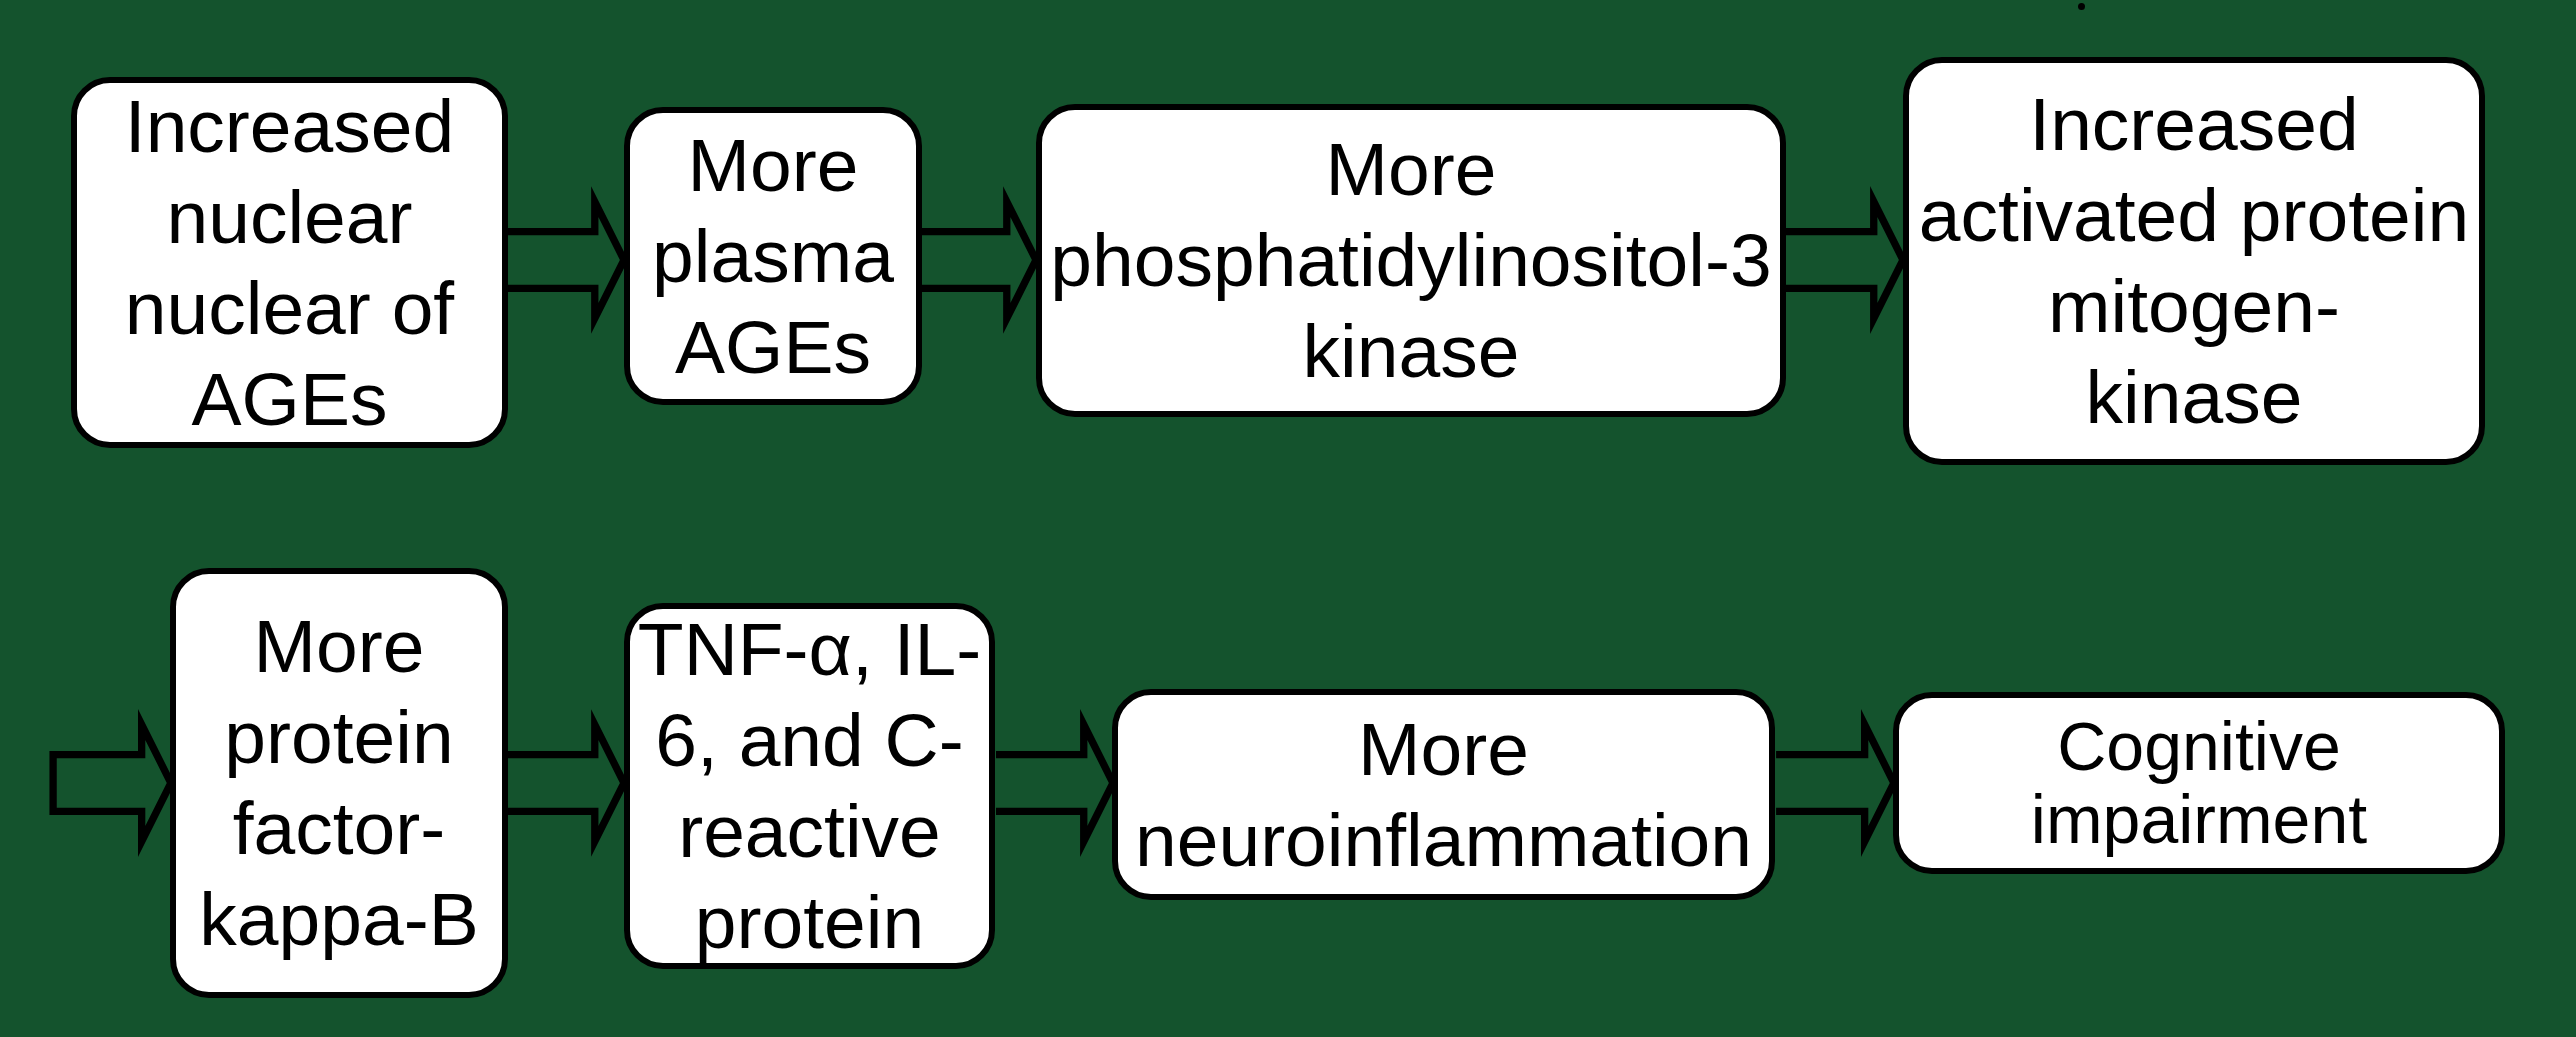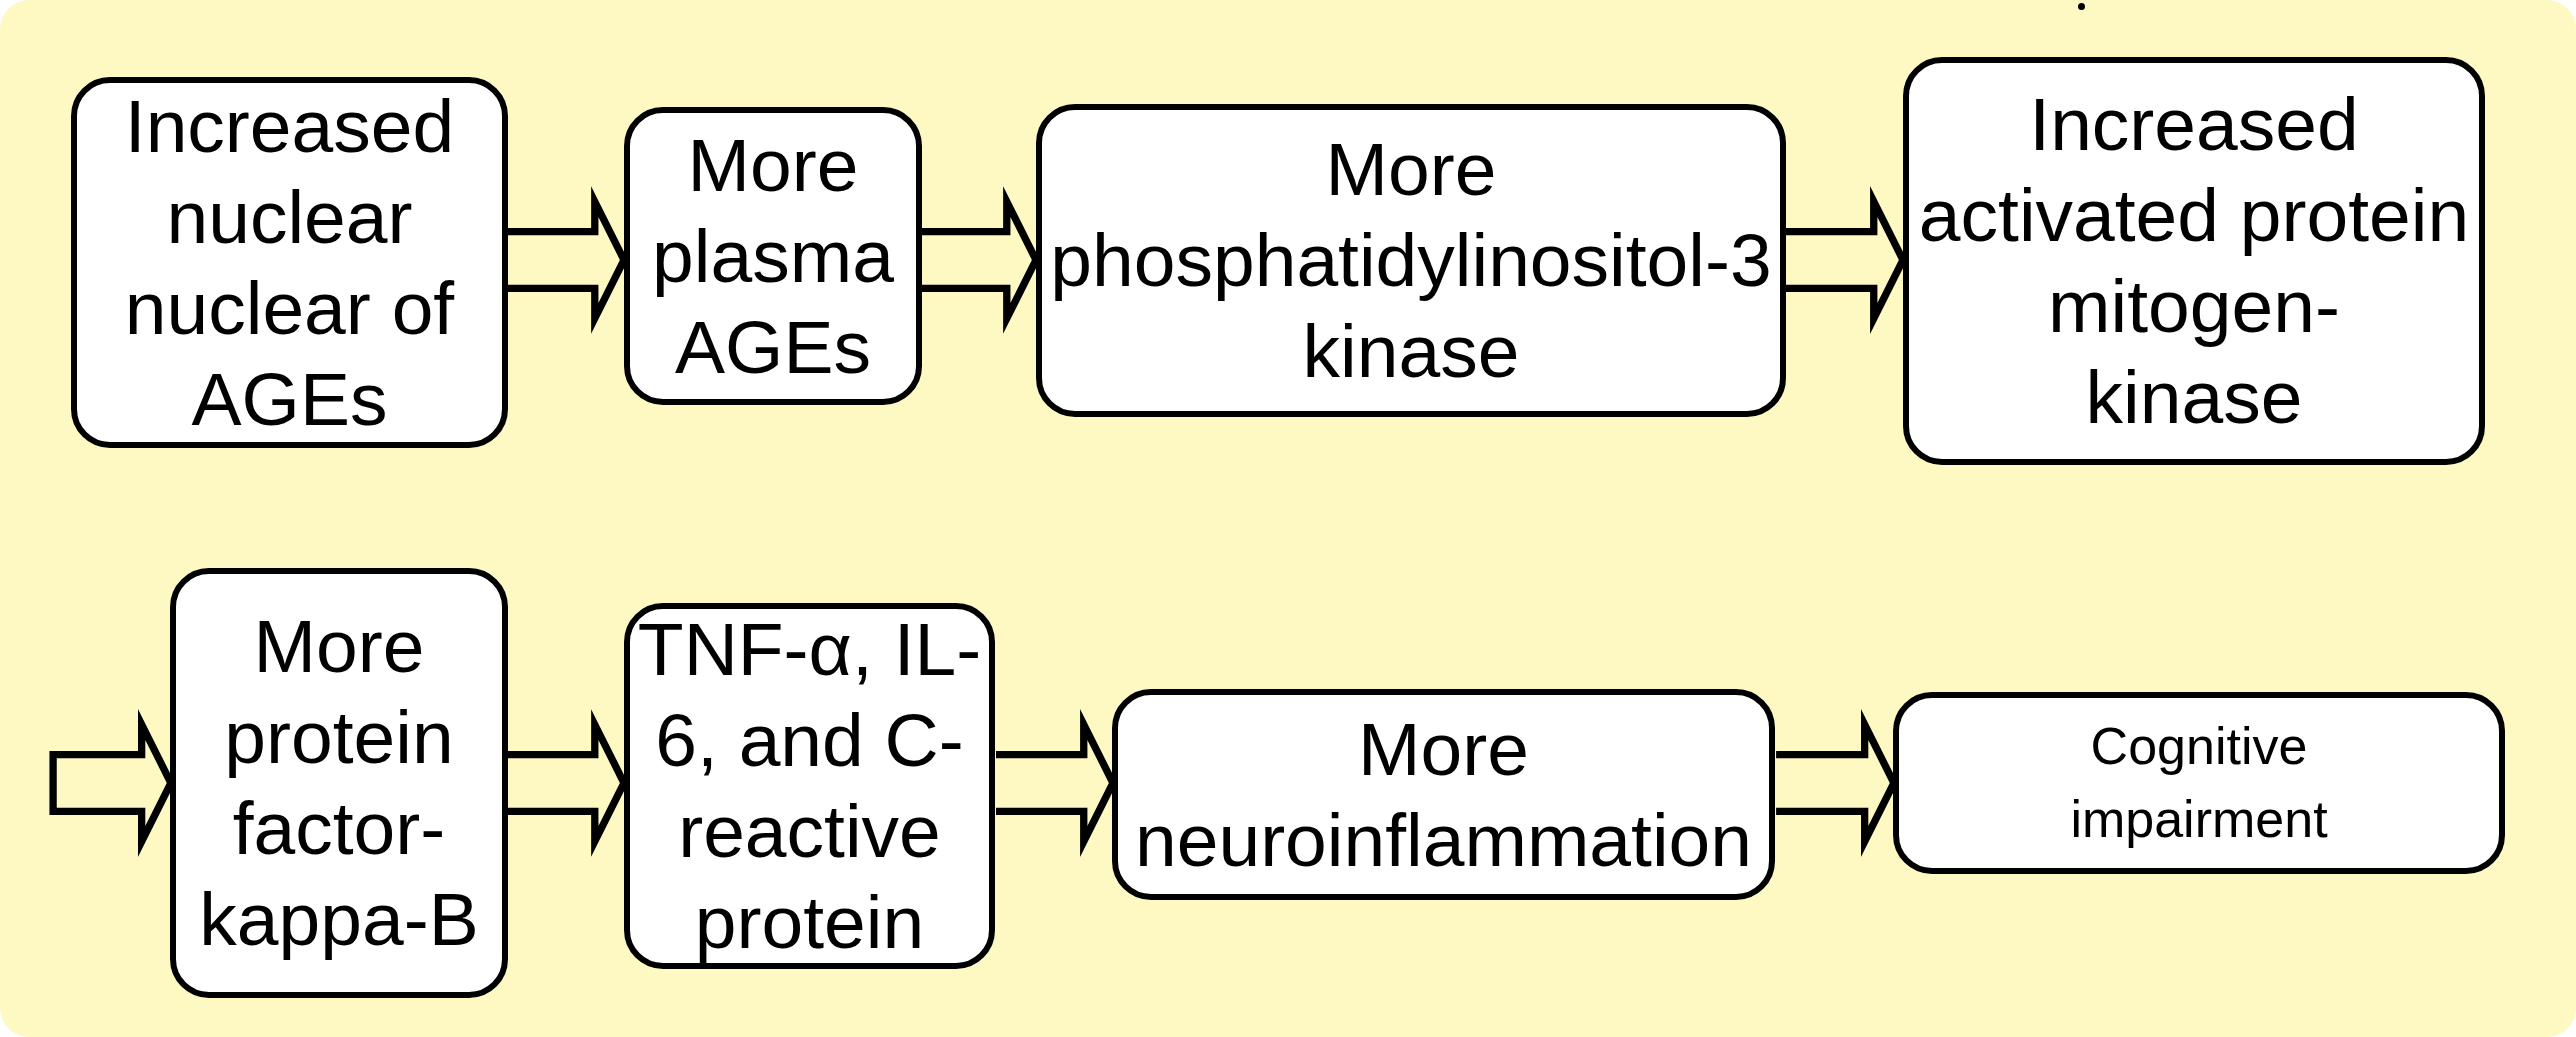--- a/index.html
+++ b/index.html
@@ -4,44 +4,43 @@
 <style>
   html, body {
     margin: 0;
     padding: 0;
     background: #ffffff;
   }
   .canvas {
     position: relative;
     width: 2576px;
     height: 1037px;
-    background: #fef9c3;
+    background: #14532d;
     font-family: "Liberation Sans", sans-serif;
     color: #000000;
     overflow: hidden;
-    border-radius: 29px;
   }
   .box {
     position: absolute;
     box-sizing: border-box;
     background: #ffffff;
     border: 6.5px solid #000000;
     border-radius: 39px;
     display: flex;
     flex-direction: column;
     align-items: center;
     justify-content: center;
     text-align: center;
     font-size: 75px;
     line-height: 91px;
     font-weight: 400;
     color: #000000;
   }
   .box.small-text {
-    font-size: 52px;
+    font-size: 68px;
     line-height: 73px;
   }
   .line {
     white-space: nowrap;
   }
   svg.arrow {
     position: absolute;
     overflow: visible;
   }
   svg.arrow path {

